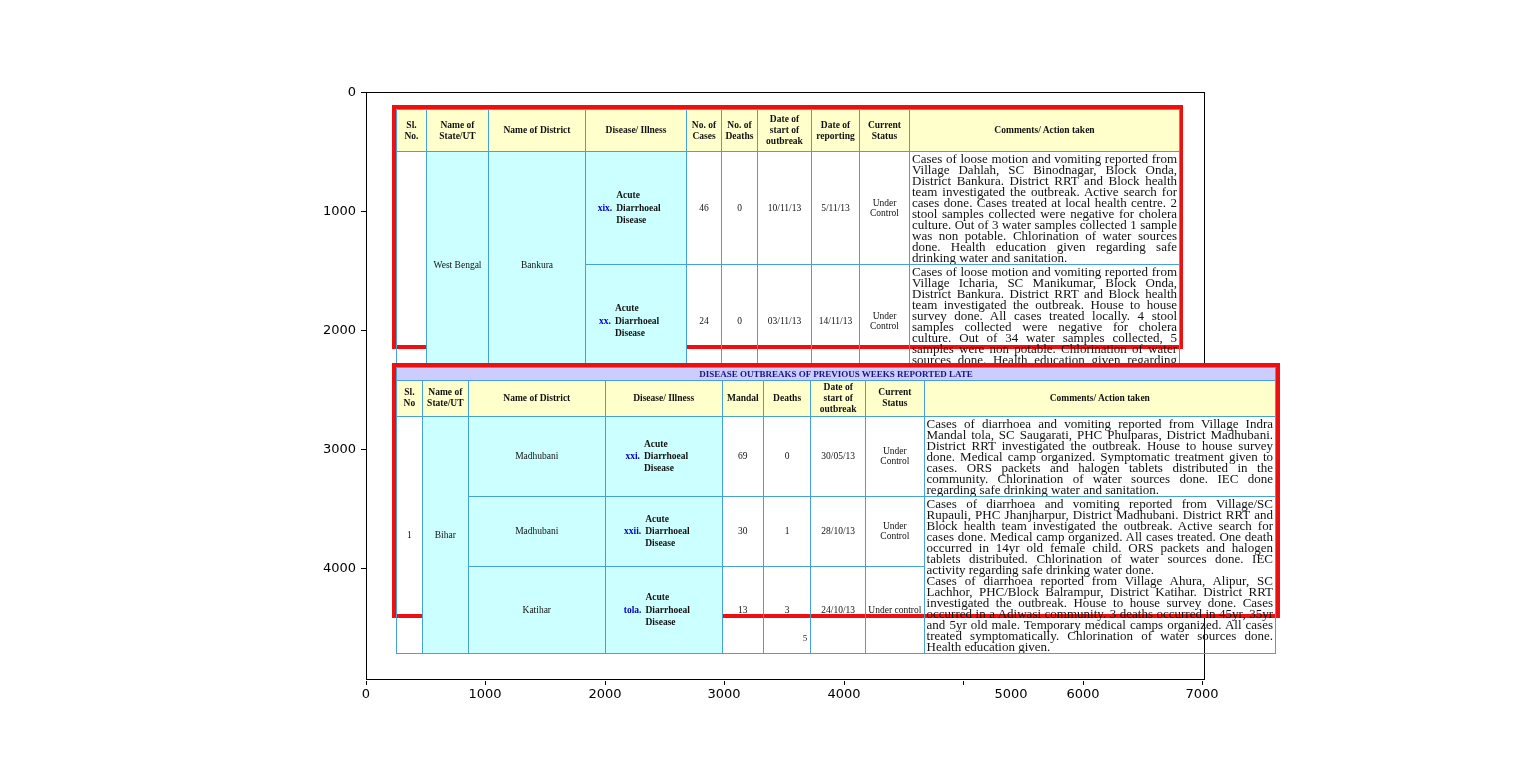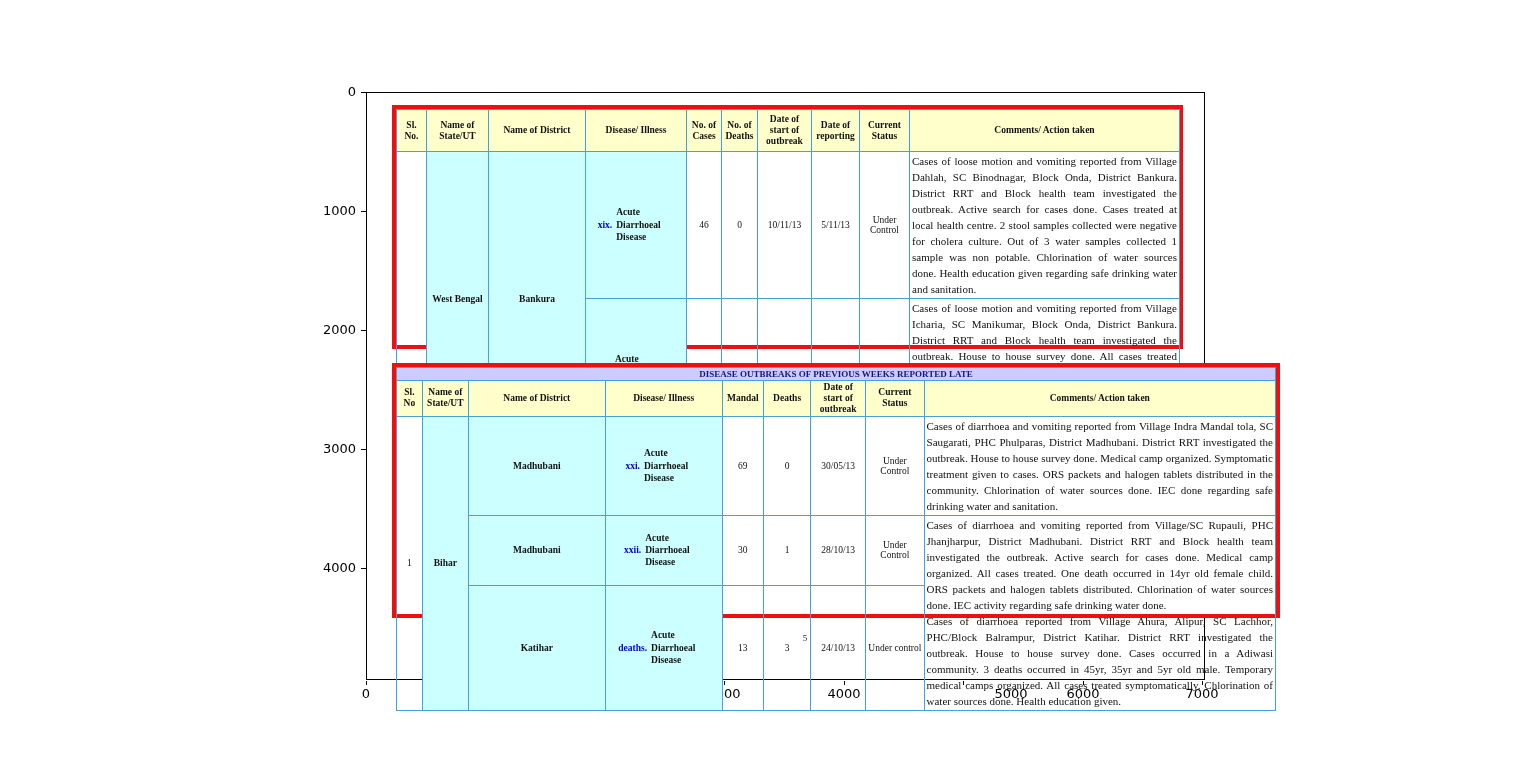--- a/index.html
+++ b/index.html
@@ -16,23 +16,23 @@
         font-family:"DejaVu Sans", sans-serif;font-size:13px;color:#000;}
   
   .twrap{position:absolute;border:4px solid #ee1010;box-sizing:border-box;background:#fff;}
   table.doc{border-collapse:collapse;table-layout:fixed;width:100%;height:100%;
             font-family:"Liberation Serif", serif;color:#111;}
   table.doc td{border:1px solid #45a1d9;padding:1px 2px;overflow:hidden;vertical-align:middle;}
   tr.hdr td{background:#ffffcc;font-weight:bold;font-size:9.5px;text-align:center;
             vertical-align:middle;line-height:1.15;}
   td.cy{background:#ccffff;}
   td.center{text-align:center;font-size:9.5px;}
-  td.bold{font-weight:bold;}
+  td.bold{font-weight:normal;}
   td.status{vertical-align:top;text-align:center;font-size:9.5px;padding-top:4px;}
-  td.comments{vertical-align:top;font-size:11px;line-height:16px;text-align:justify;
+  td.comments{vertical-align:top;font-size:13px;line-height:11px;text-align:justify;
               padding:2px 3px;}
   .dz{display:flex;justify-content:center;align-items:center;gap:4px;font-size:9.5px;}
   .num{color:#0000cc;font-weight:bold;white-space:nowrap;}
   .dzname{display:inline-block;width:58px;font-weight:bold;text-align:left;line-height:1.3;}
   tr.title td{background:#ccccff;color:#16167e;font-weight:bold;font-size:9px;
               text-align:center;padding:0;line-height:12px;}
   .pagenum{position:absolute;left:795px;top:633px;width:20px;text-align:center;
            font-size:9px;color:#222;}
 </style>
 </head>
@@ -190,21 +190,21 @@
         <td class="center">Under Control</td>
         <td rowspan="2" class="comments">
           <div>Cases of diarrhoea and vomiting reported from Village/SC Rupauli, PHC Jhanjharpur, District Madhubani. District RRT and Block health team investigated the outbreak. Active search for cases done. Medical camp organized. All cases treated. One death occurred in 14yr old female child. ORS packets and halogen tablets distributed. Chlorination of water sources done. IEC activity regarding safe drinking water done.</div>
           <div>Cases of diarrhoea reported from Village Ahura, Alipur, SC Lachhor, PHC/Block Balrampur, District Katihar. District RRT investigated the outbreak. House to house survey done. Cases occurred in a Adiwasi community. 3 deaths occurred in 45yr, 35yr and 5yr old male. Temporary medical camps organized. All cases treated symptomatically. Chlorination of water sources done. Health education given.</div>
         </td>
       </tr>
       <tr>
         <td class="cy center bold">Katihar</td>
         <td class="cy">
           <div class="dz">
-                <span class="num">deaths.</span>
+                <span class="num">tola.</span>
                 <span class="dzname">Acute Diarrhoeal Disease</span>
               </div>
         </td>
         <td class="center">13</td>
         <td class="center">3</td>
         <td class="center">24/10/13</td>
         <td class="center">Under control</td>
       </tr>
     </tbody>
       </table>

